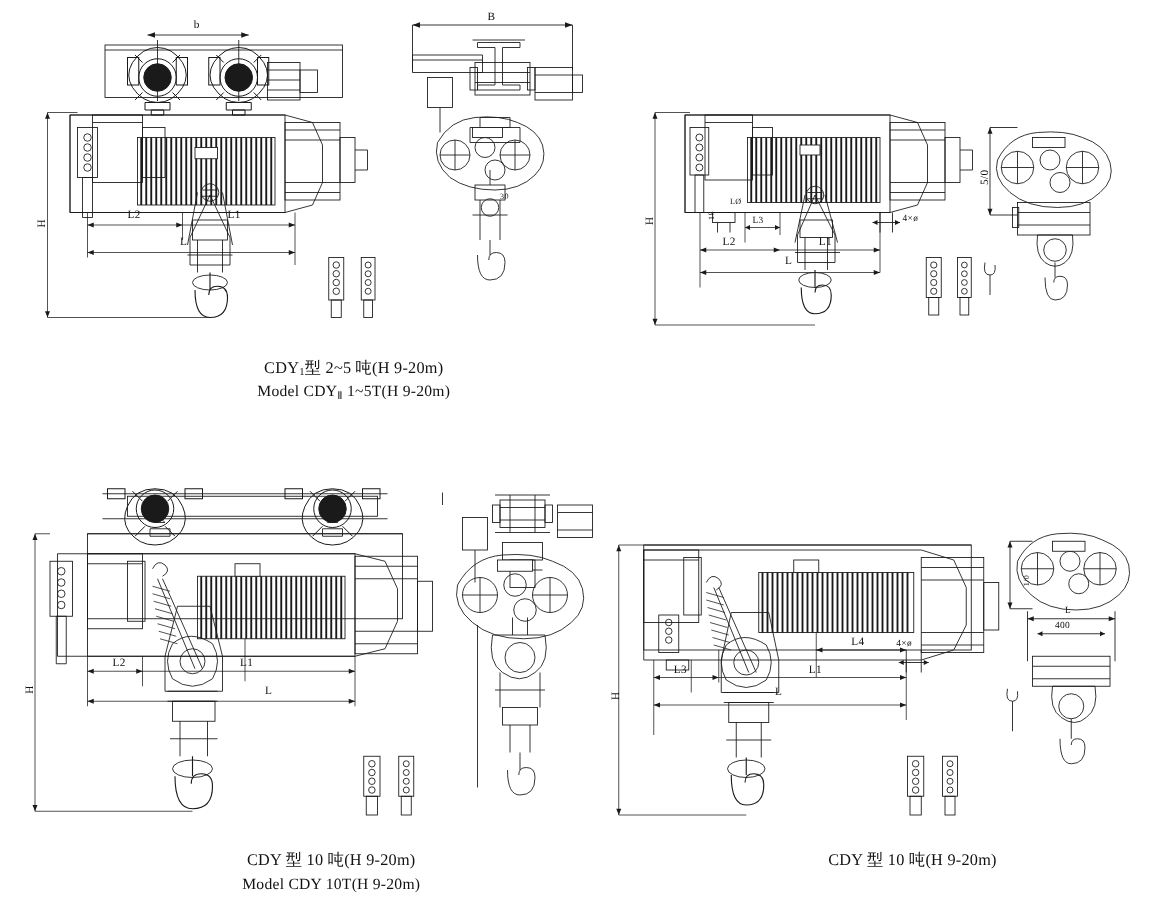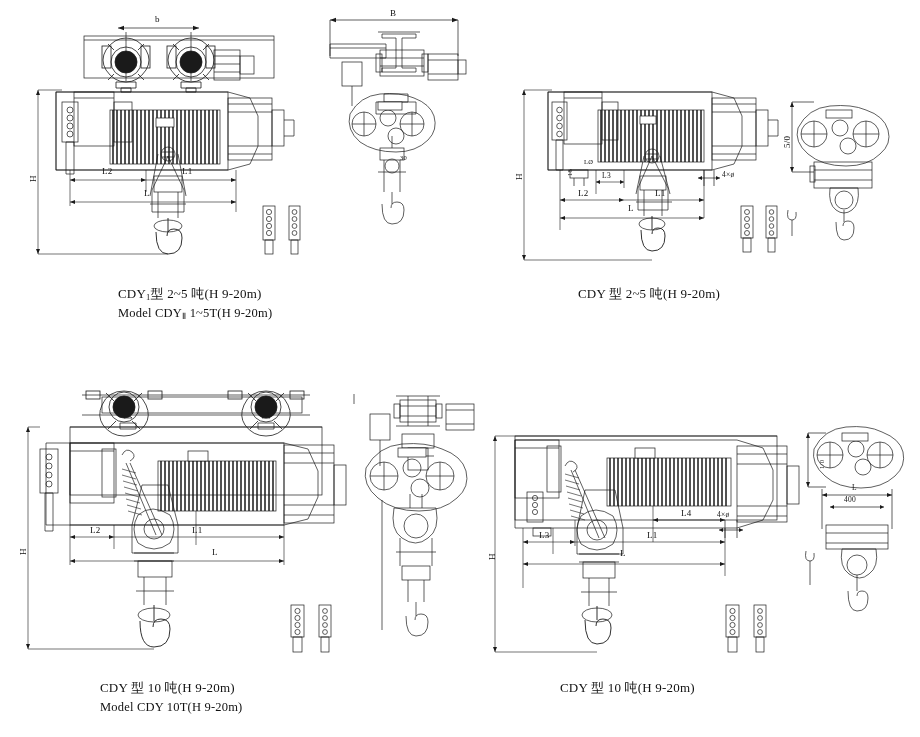--- a/index.html
+++ b/index.html
@@ -8,21 +8,21 @@
     font-family:"Liberation Serif", serif;color:#111;
   }
   .sheet{position:absolute;inset:0;}
 
   
   .panel{position:absolute;}
   .dwg{position:absolute;inset:0;}
   .dwg svg{display:block;width:100%;height:100%;overflow:visible;}
 
   
-  .caption{position:absolute;text-align:left;line-height:1.55;}
+  .caption{position:absolute;text-align:center;line-height:1.55;}
   .cap-line{display:block;white-space:nowrap;font-size:12.5px;letter-spacing:.2px;}
   .cap-line.cn{font-size:13px;}
   .cap-line sub{font-size:8.5px;vertical-align:-2px;}
 
   
   .dim{position:absolute;font-family:"Liberation Serif",serif;font-size:9px;color:#111;
        letter-spacing:.3px;white-space:nowrap;}
   .dim.v{transform-origin:0 0;transform:rotate(-90deg);}
   .dim.sm{font-size:7.5px;}
   .dim.xs{font-size:6.5px;}
@@ -365,21 +365,20 @@
             <circle cx="36.5" cy="19" r="2.3"></circle>
         <circle cx="36.5" cy="26" r="2.3"></circle>
             <circle cx="36.5" cy="33" r="2.3"></circle>
         <rect x="33" y="38" width="7" height="14"></rect>
       </g>
     </svg>
     </div>
   </div>
 
   <div class="caption" style="left:578px;top:284px;width:330px;">
-    <span class="cap-line cn"><span>CDY</span><span> 型 2~5 吨(H  9-20m)</span></span>
   </div>
 
   <div class="panel" style="left:10px;top:385px;width:340px;height:280px;">
     <div class="dwg">
     <svg viewBox="0 0 340 280" preserveAspectRatio="none">
       <g fill="none" stroke="#1a1a1a" stroke-width="0.7">
 
         <path d="M72 10 L300 10 M72 30 L300 30"></path>
         <rect x="92" y="12" width="200" height="16"></rect>
 

